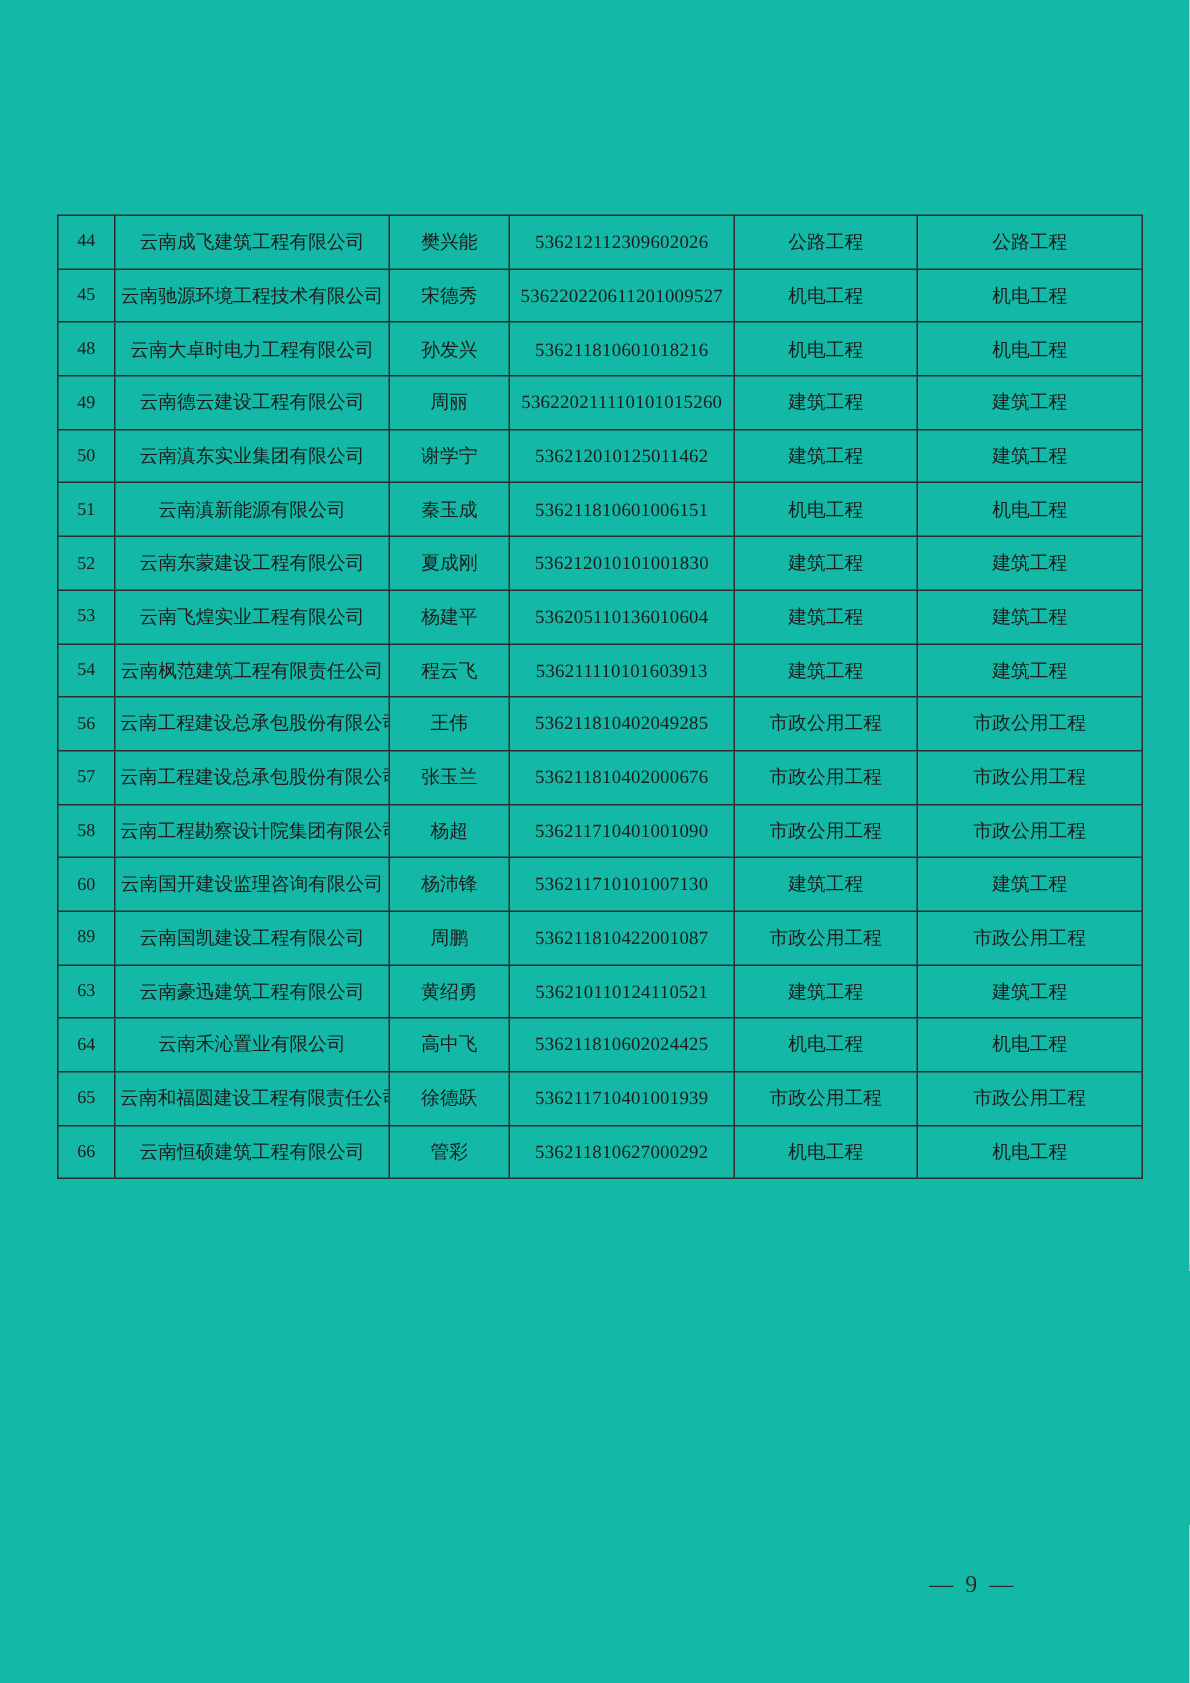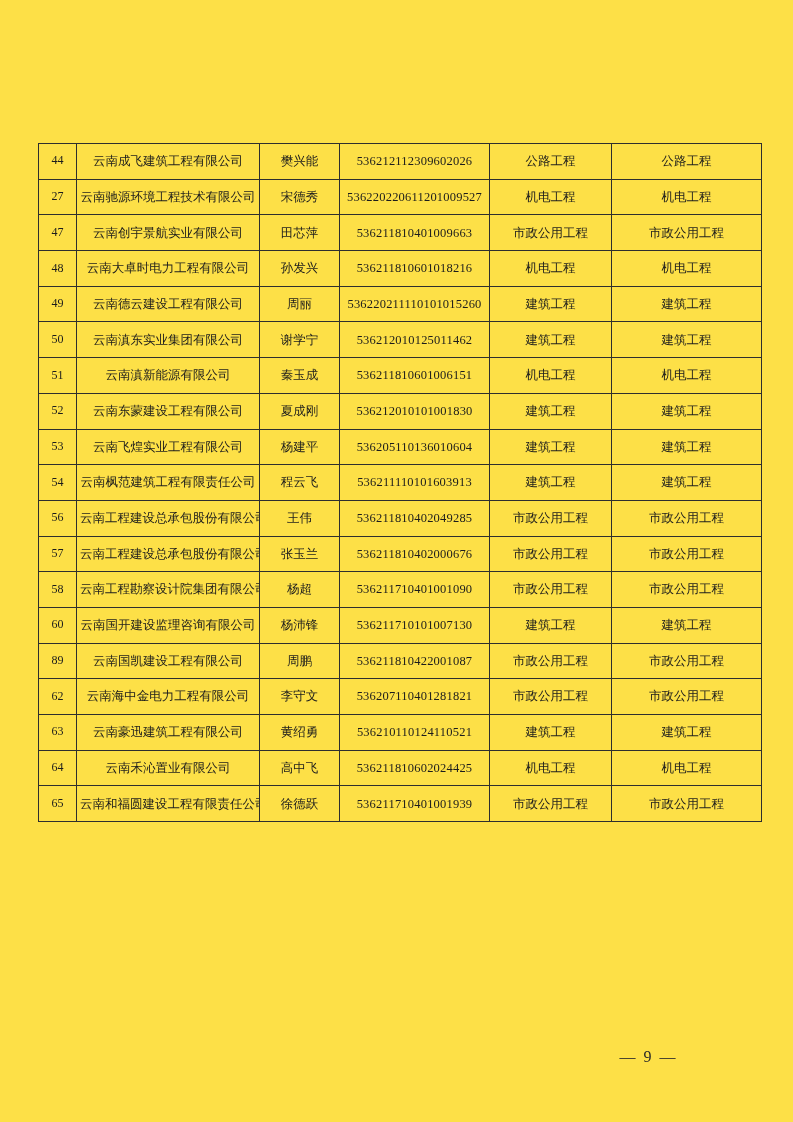--- a/index.html
+++ b/index.html
@@ -5,21 +5,21 @@
   html, body {
     margin: 0;
     padding: 0;
     background: #e8e8e8;
   }
   .page {
     position: relative;
     width: 793px;
     height: 1122px;
     margin: 0 auto;
-    background: #fde047;
+    background: #14b8a6;
     overflow: hidden;
     font-family: "Liberation Serif", "DejaVu Serif", serif;
     color: #1c1c1c;
   }
   table.registry {
     position: absolute;
     left: 38px;
     top: 143px;
     width: 723px;
     border-collapse: collapse;
@@ -75,34 +75,26 @@
     <tbody id="table-body">
         <tr>
           <td class="col-num">44</td>
           <td class="col-company">云南成飞建筑工程有限公司</td>
           <td class="col-person">樊兴能</td>
           <td class="col-cert">536212112309602026</td>
           <td class="col-type1">公路工程</td>
           <td class="col-type2">公路工程</td>
         </tr>
         <tr>
-          <td class="col-num">27</td>
+          <td class="col-num">45</td>
           <td class="col-company">云南驰源环境工程技术有限公司</td>
           <td class="col-person">宋德秀</td>
           <td class="col-cert">536220220611201009527</td>
           <td class="col-type1">机电工程</td>
           <td class="col-type2">机电工程</td>
-        </tr>
-        <tr>
-          <td class="col-num">47</td>
-          <td class="col-company">云南创宇景航实业有限公司</td>
-          <td class="col-person">田芯萍</td>
-          <td class="col-cert">536211810401009663</td>
-          <td class="col-type1">市政公用工程</td>
-          <td class="col-type2">市政公用工程</td>
         </tr>
         <tr>
           <td class="col-num">48</td>
           <td class="col-company">云南大卓时电力工程有限公司</td>
           <td class="col-person">孙发兴</td>
           <td class="col-cert">536211810601018216</td>
           <td class="col-type1">机电工程</td>
           <td class="col-type2">机电工程</td>
         </tr>
         <tr>
@@ -187,28 +179,20 @@
         </tr>
         <tr>
           <td class="col-num">89</td>
           <td class="col-company">云南国凯建设工程有限公司</td>
           <td class="col-person">周鹏</td>
           <td class="col-cert">536211810422001087</td>
           <td class="col-type1">市政公用工程</td>
           <td class="col-type2">市政公用工程</td>
         </tr>
         <tr>
-          <td class="col-num">62</td>
-          <td class="col-company">云南海中金电力工程有限公司</td>
-          <td class="col-person">李守文</td>
-          <td class="col-cert">536207110401281821</td>
-          <td class="col-type1">市政公用工程</td>
-          <td class="col-type2">市政公用工程</td>
-        </tr>
-        <tr>
           <td class="col-num">63</td>
           <td class="col-company">云南豪迅建筑工程有限公司</td>
           <td class="col-person">黄绍勇</td>
           <td class="col-cert">536210110124110521</td>
           <td class="col-type1">建筑工程</td>
           <td class="col-type2">建筑工程</td>
         </tr>
         <tr>
           <td class="col-num">64</td>
           <td class="col-company">云南禾沁置业有限公司</td>
@@ -218,20 +202,28 @@
           <td class="col-type2">机电工程</td>
         </tr>
         <tr>
           <td class="col-num">65</td>
           <td class="col-company">云南和福圆建设工程有限责任公司</td>
           <td class="col-person">徐德跃</td>
           <td class="col-cert">536211710401001939</td>
           <td class="col-type1">市政公用工程</td>
           <td class="col-type2">市政公用工程</td>
         </tr>
+        <tr>
+          <td class="col-num">66</td>
+          <td class="col-company">云南恒硕建筑工程有限公司</td>
+          <td class="col-person">管彩</td>
+          <td class="col-cert">536211810627000292</td>
+          <td class="col-type1">机电工程</td>
+          <td class="col-type2">机电工程</td>
+        </tr>
       </tbody>
   </table>
 
   <div class="page-footer">
     <span class="num-wrap">— 9 —</span>
   </div>
 
 </div>
 
 </body></html>

